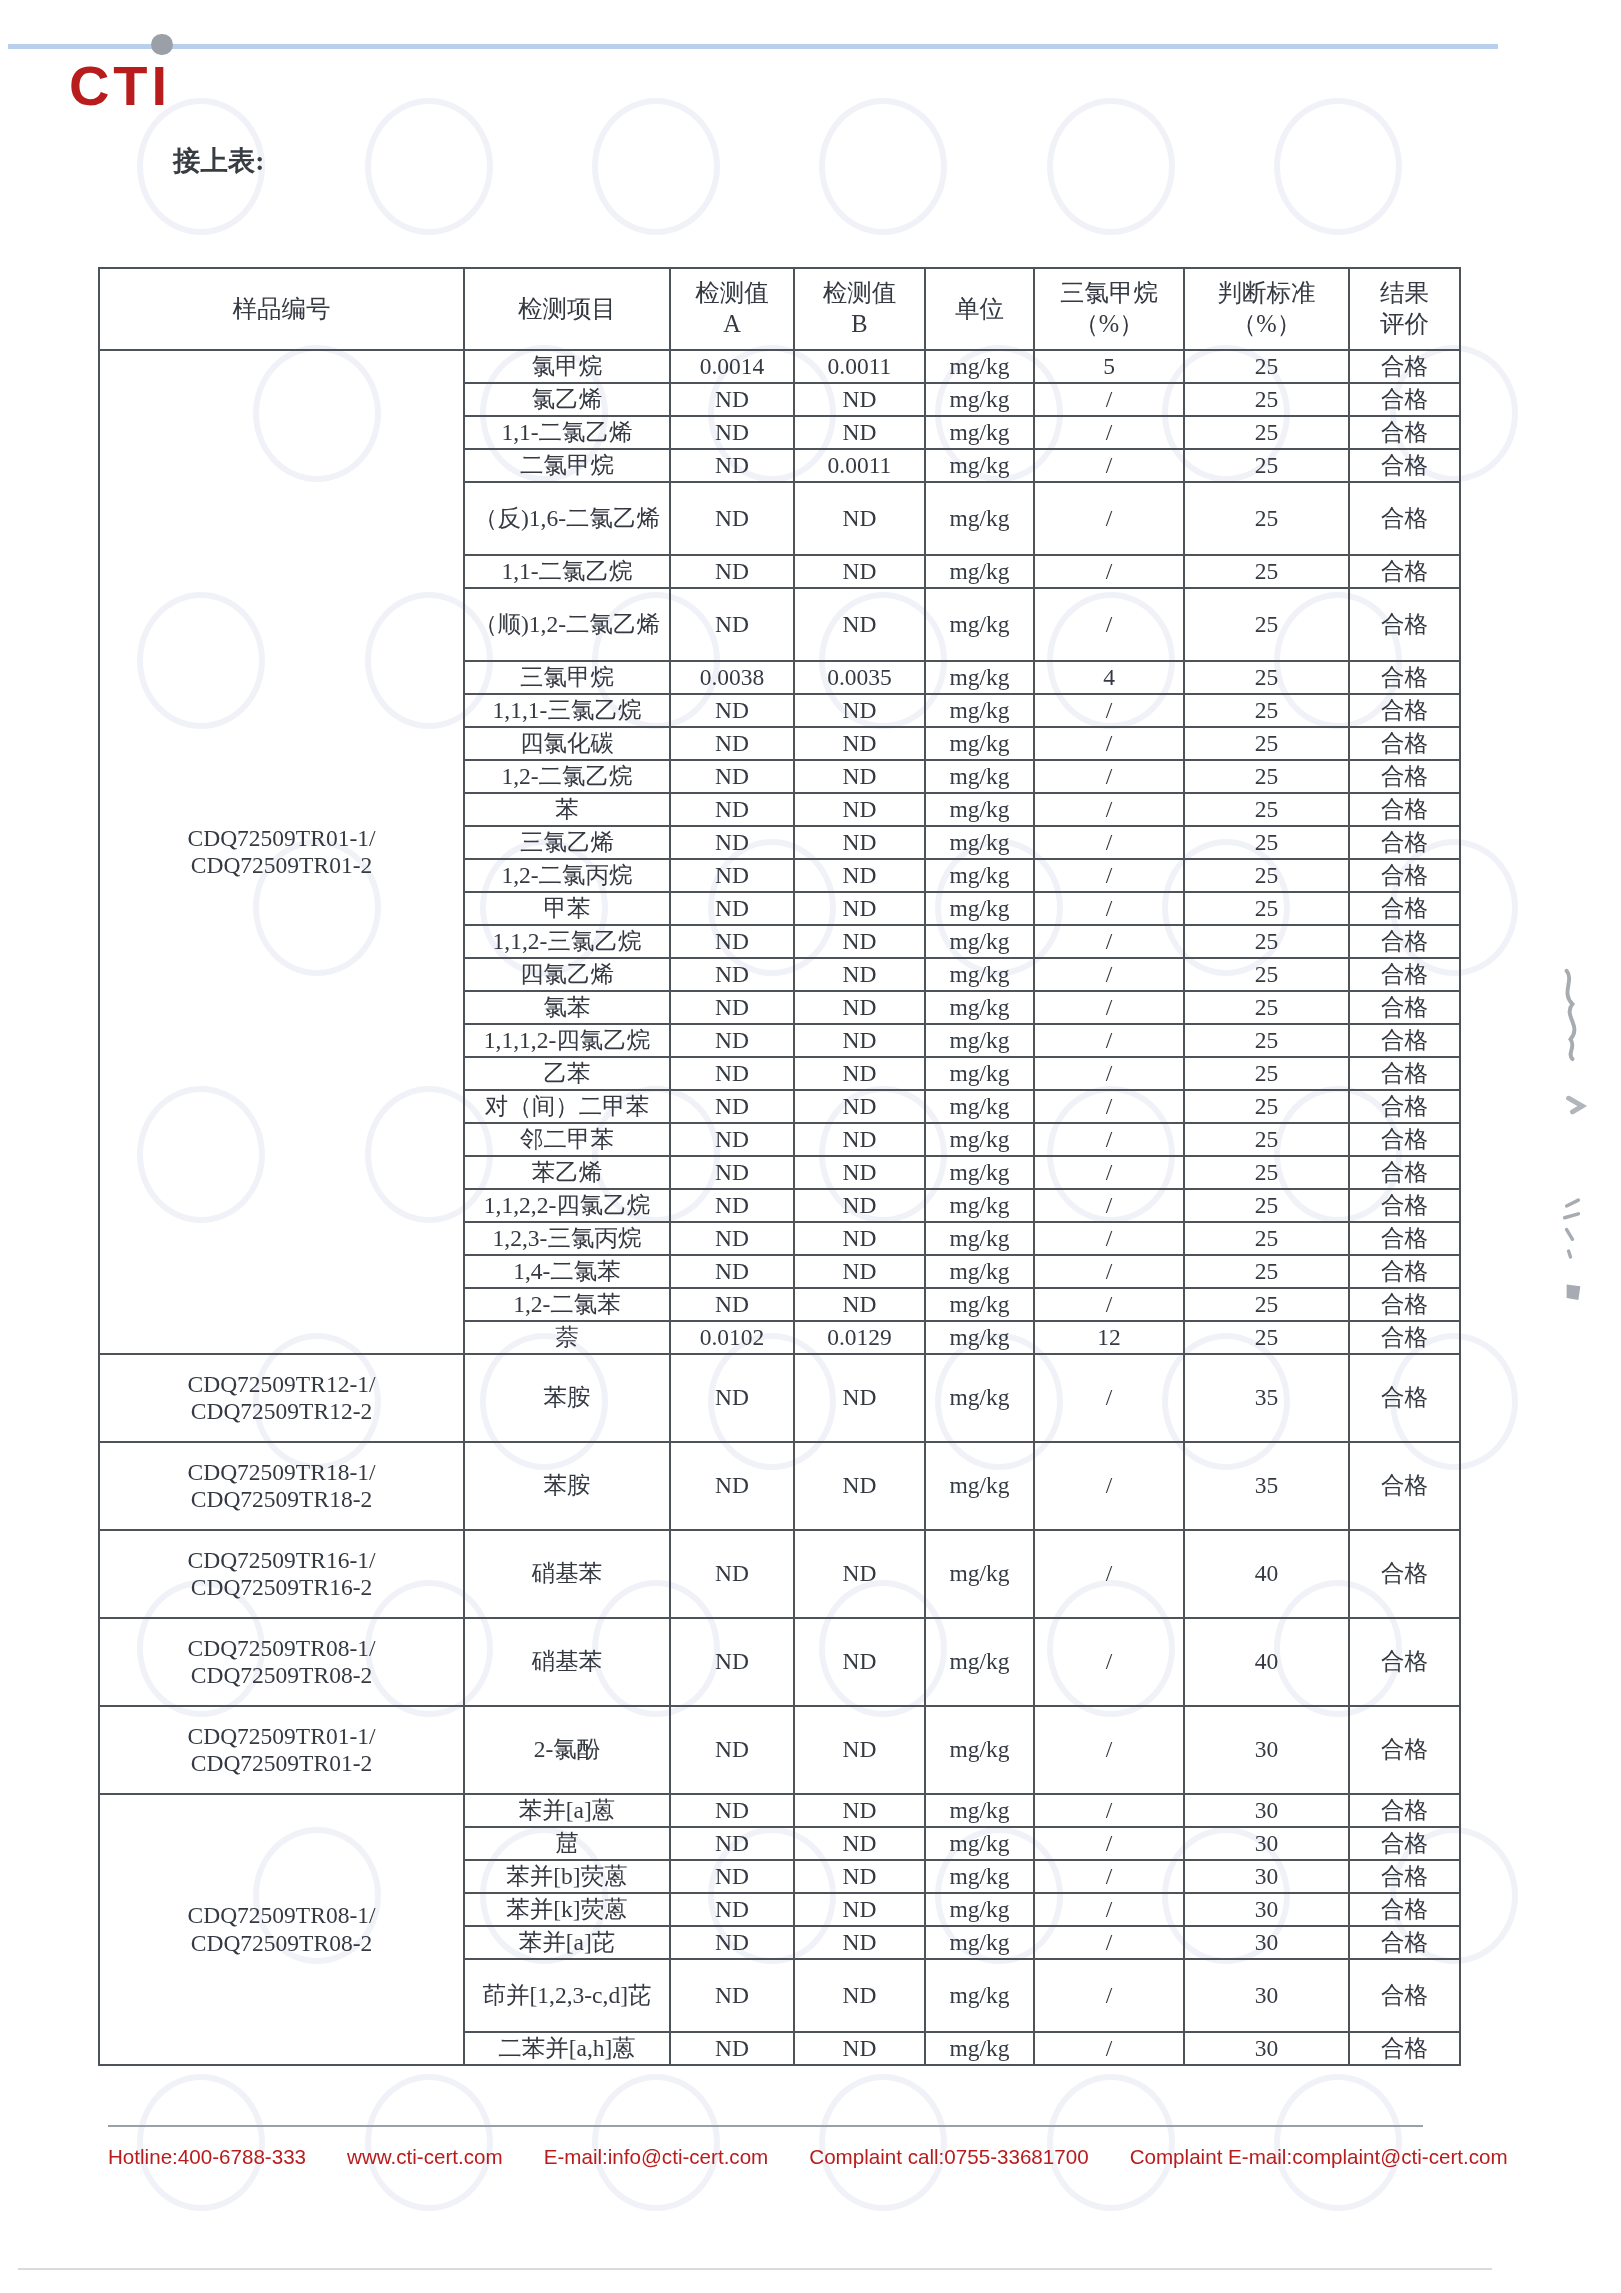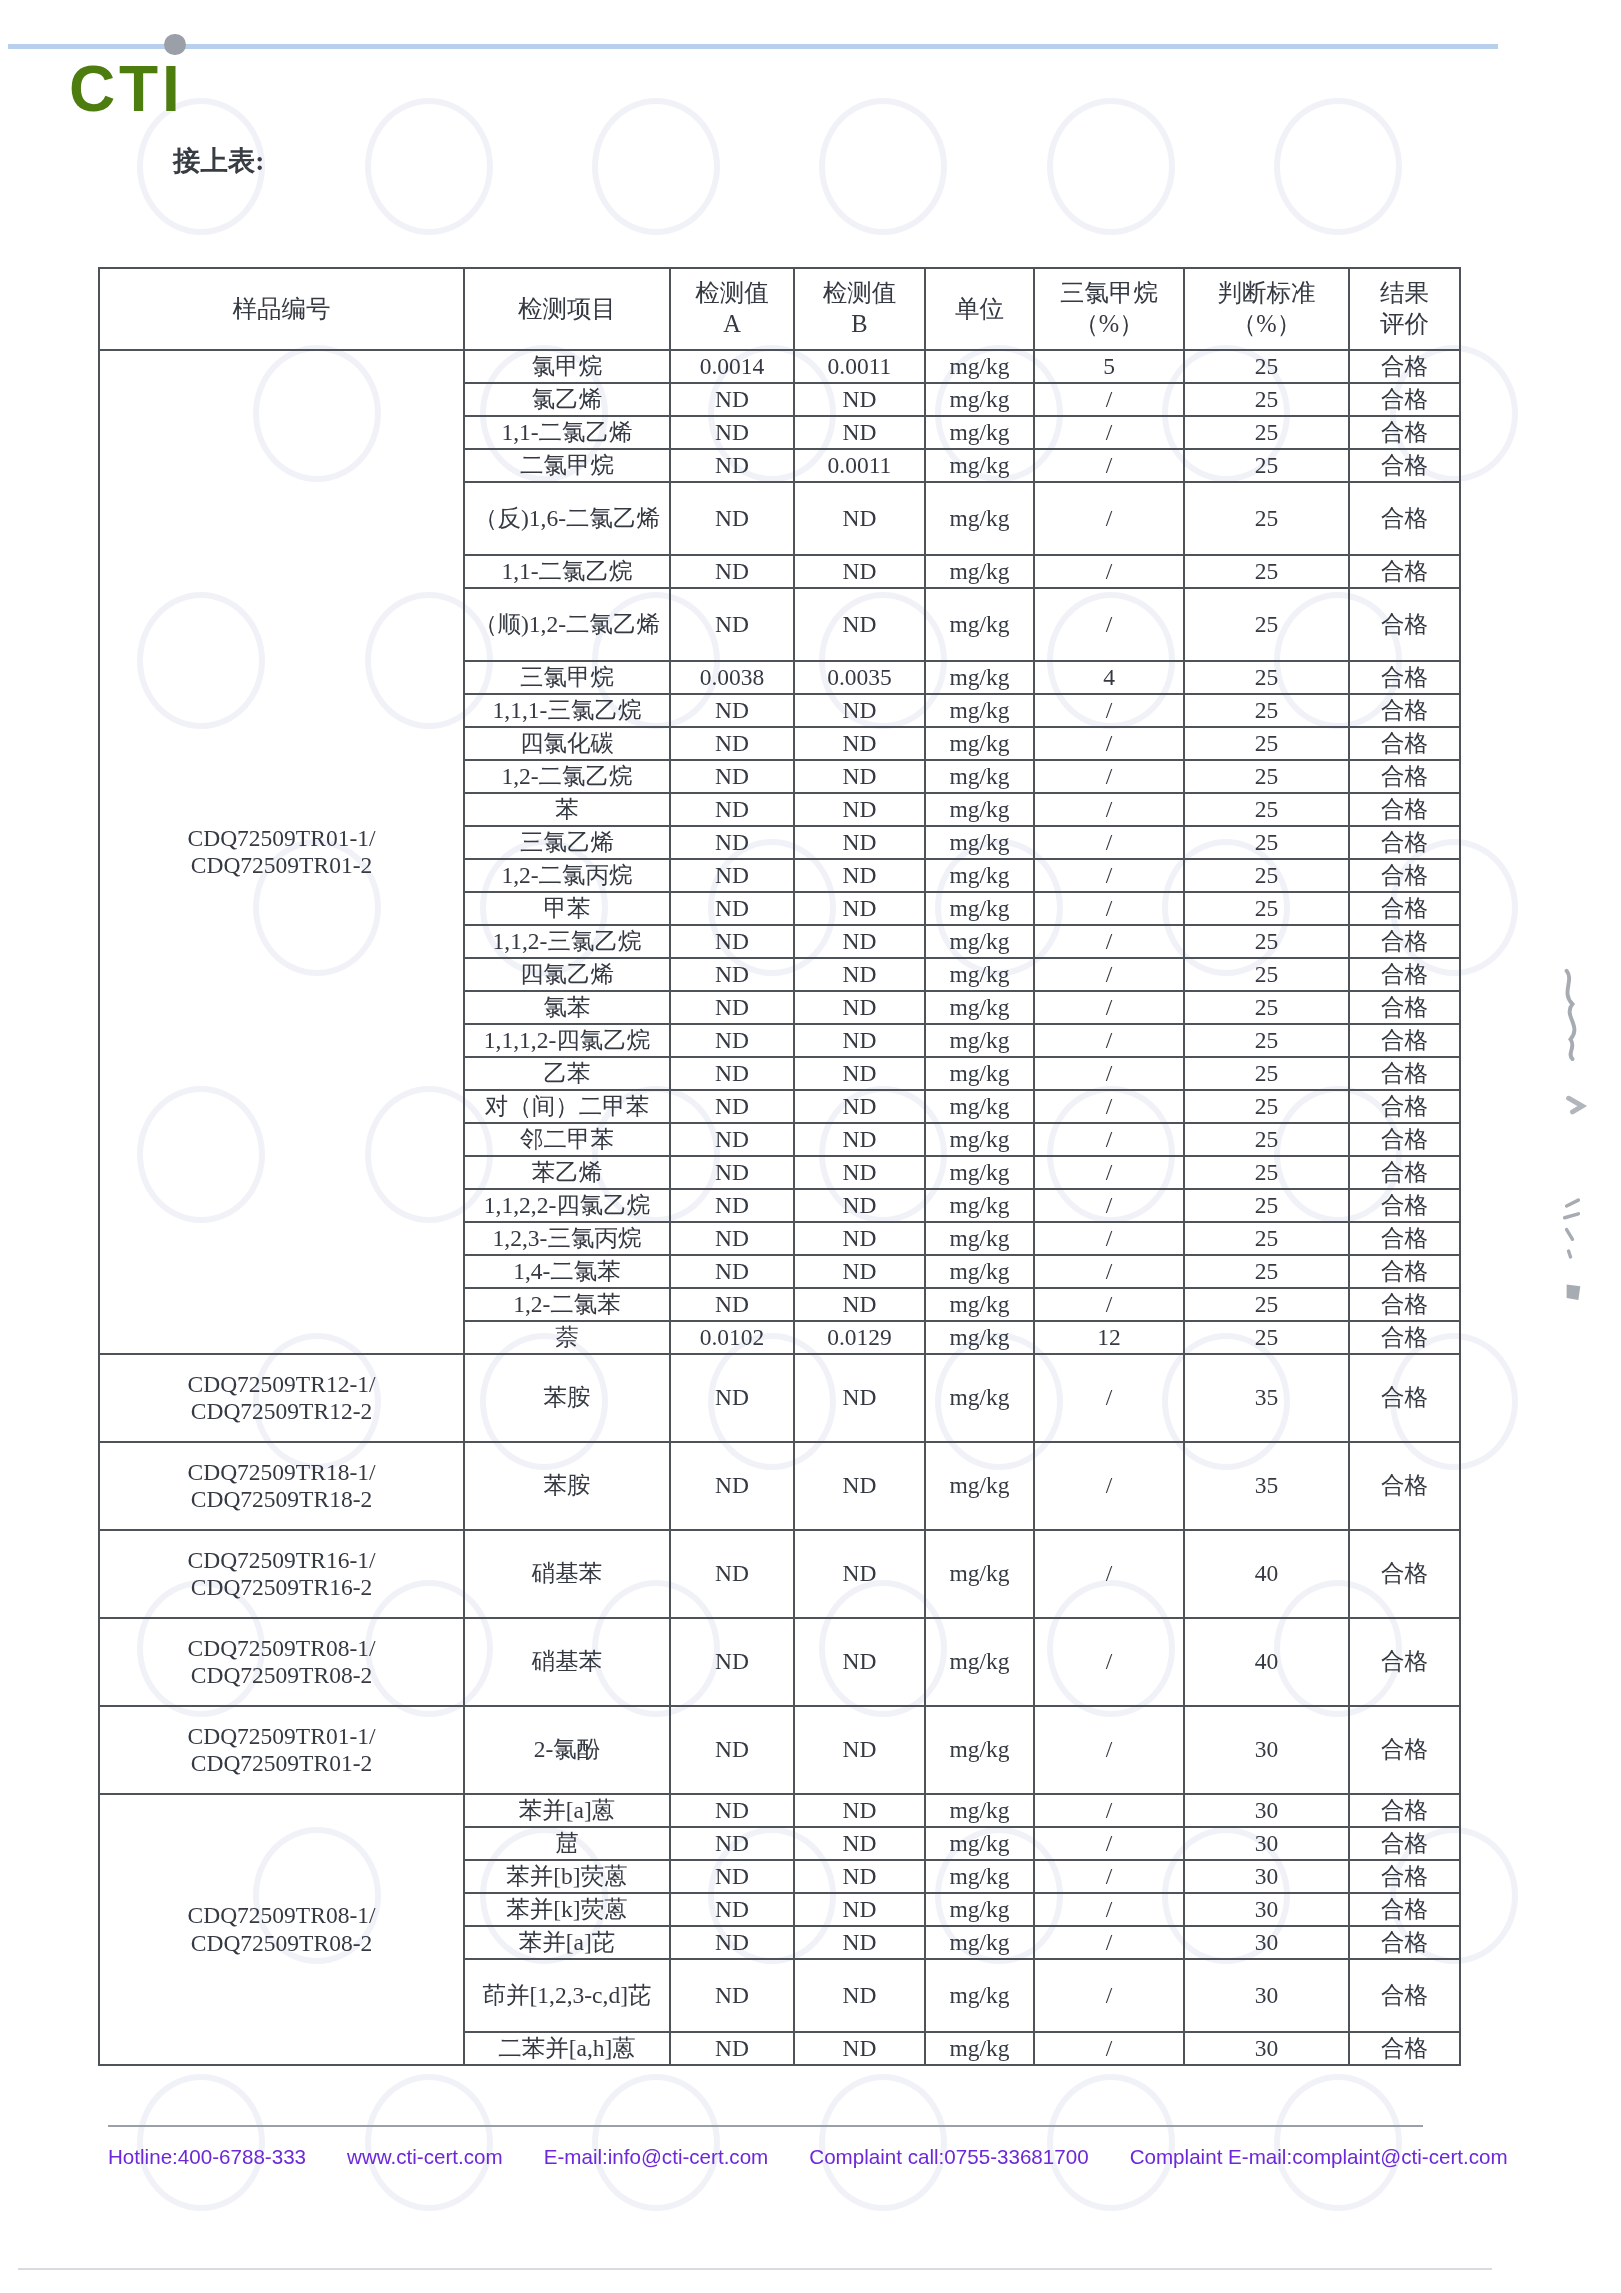--- a/index.html
+++ b/index.html
@@ -5,21 +5,21 @@
   html,body{margin:0;padding:0;}
   body{
     width:1621px;height:2294px;position:relative;background:#ffffff;
     font-family:"Liberation Serif","DejaVu Serif",serif;color:#33383f;
     overflow:hidden;
   }
   .topline{position:absolute;left:7.8px;top:44px;width:1490px;height:4.9px;background:#b9d0ec;}
   .logo{position:absolute;left:69px;top:59px;display:flex;align-items:flex-start;gap:21.6px;}
   .logo-cti{
     font-family:"Liberation Sans","DejaVu Sans",sans-serif;font-weight:bold;
-    font-size:64px;line-height:0.95;color:#4d7c0f;letter-spacing:3.9px;position:relative;
+    font-size:56px;line-height:0.95;color:#b91c1c;letter-spacing:3.9px;position:relative;
   }
   .logo-dot{position:absolute;right:-2px;top:-25.5px;width:21.6px;height:21.6px;border-radius:50%;background:#9ba0a8;}
   .logo-cn{
     font-size:65px;font-weight:bold;color:#7d828b;letter-spacing:9.8px;margin-top:2px;
     font-family:"Liberation Serif","DejaVu Serif",serif;
   }
   .note{position:absolute;left:173px;top:143px;font-size:27.4px;font-weight:bold;color:#383d44;}
   table.results{
     position:absolute;left:98px;top:267px;width:1360px;
     border-collapse:collapse;table-layout:fixed;
@@ -30,21 +30,21 @@
   }
   table.results thead th{height:80px;font-size:24.5px;line-height:1.25;}
   table.results td{font-size:23.5px;line-height:1.15;}
   tr.r{height:33px;}
   tr.tall{height:73px;}
   tr.grow{height:88px;}
   td.sid{font-size:24.5px;line-height:1.5;}
   .footer-line{position:absolute;left:108px;top:2125px;width:1315px;height:2px;background:#9aa0a8;}
   .footer{
     position:absolute;left:108px;top:2145px;width:1372px;display:flex;gap:41px;
-    font-family:"Liberation Sans","DejaVu Sans",sans-serif;font-size:20.6px;color:#6d28d9;
+    font-family:"Liberation Sans","DejaVu Sans",sans-serif;font-size:20.6px;color:#b91c1c;
     white-space:nowrap;
   }
   .bottomline{position:absolute;left:17.6px;top:2268px;width:1474px;height:2px;background:#d9dbdf;}
   .wm-layer{position:absolute;left:0;top:0;width:1621px;height:2294px;pointer-events:none;}
   .wm{position:absolute;width:116px;height:125px;border:6.9px solid rgba(162,174,214,0.16);border-radius:50%;}
   .margin-scribble{position:absolute;left:1537px;top:961px;opacity:0.75;}
 </style>
 </head>
 <body>
 

